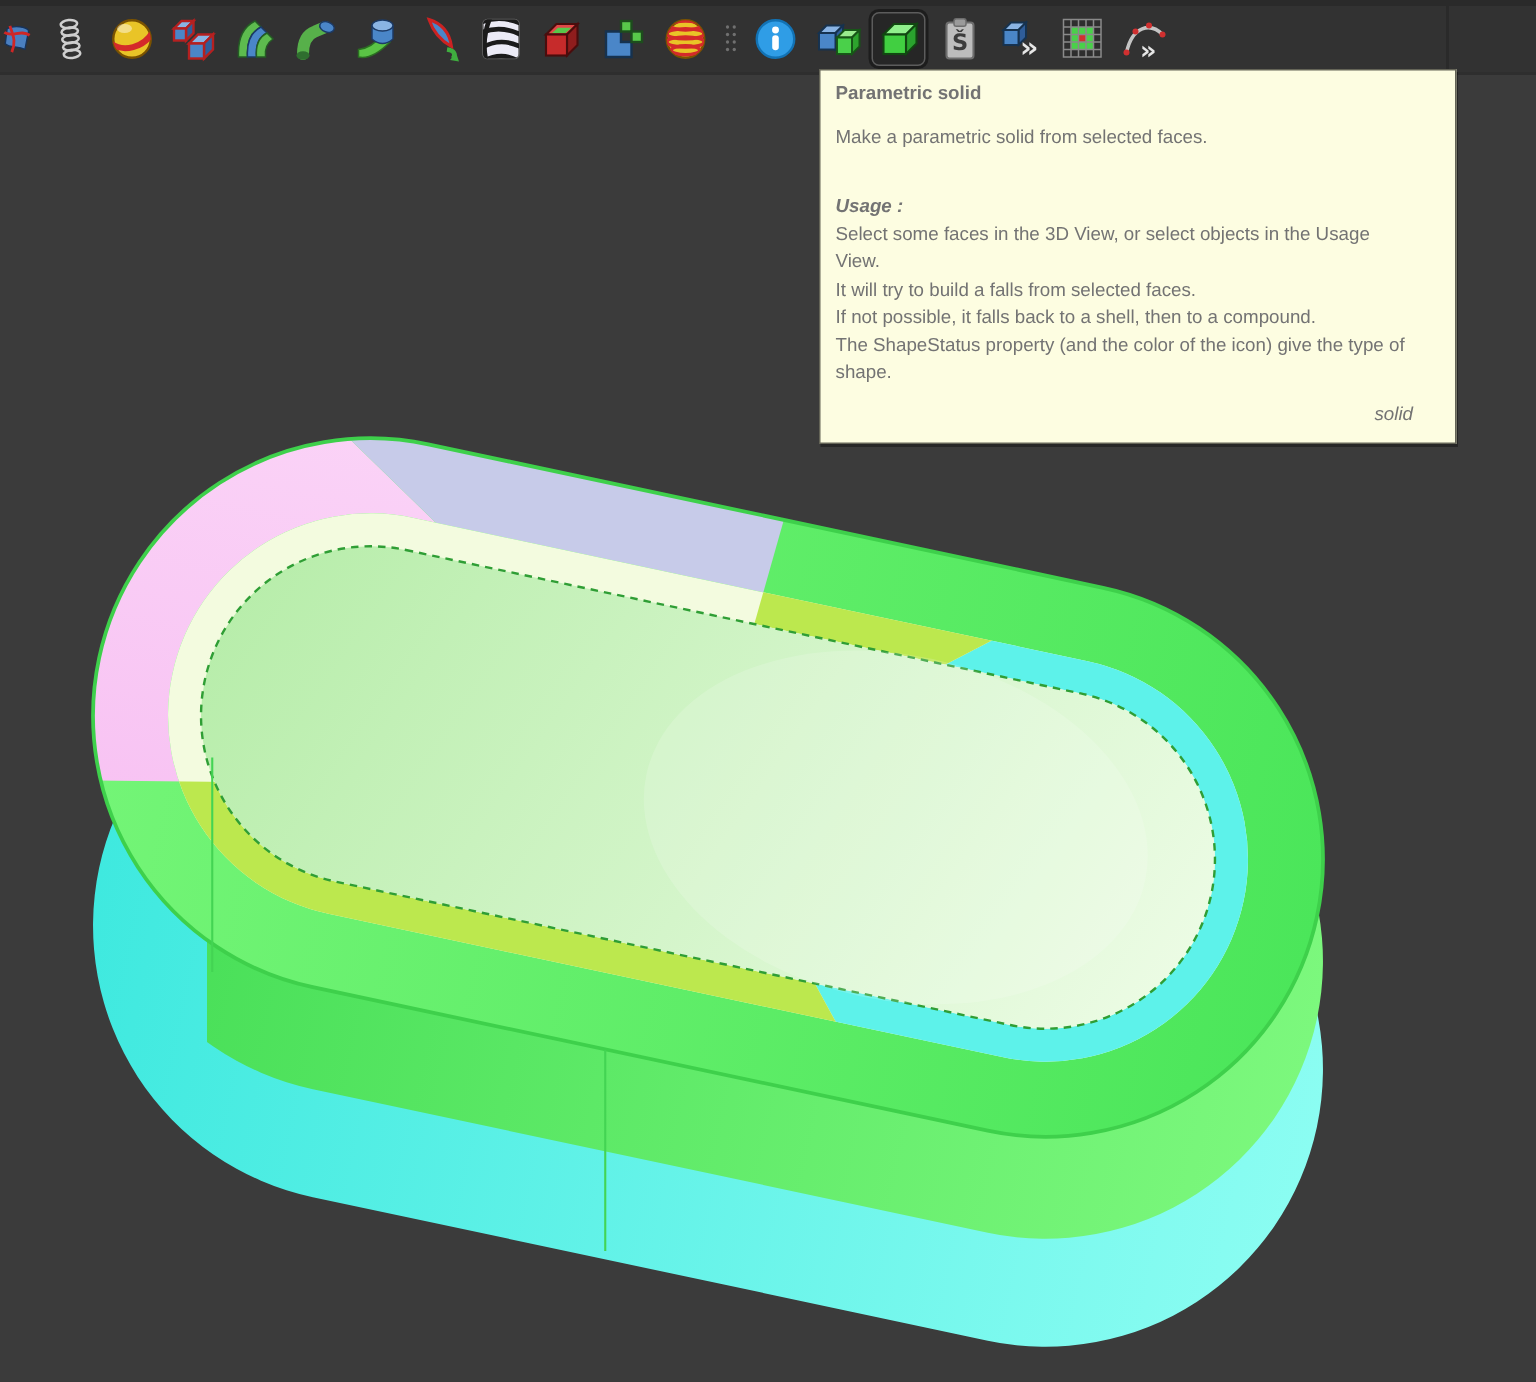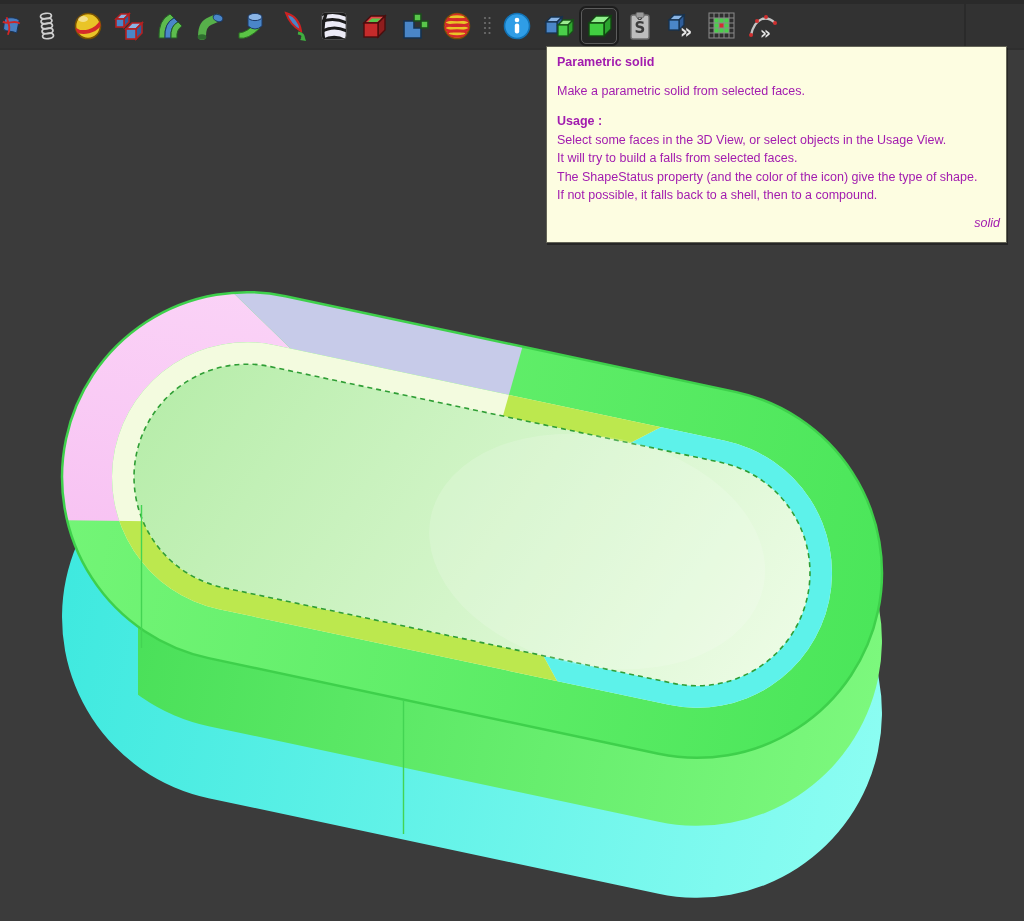--- a/index.html
+++ b/index.html
@@ -32,30 +32,30 @@
     box-shadow:0 0 0 2px #1d1d1d;
   }
   .tool.clipped{width:22px;overflow:hidden;justify-content:flex-end;margin-right:2px;}
   .tb-separator{
     width:14px;height:30px;flex:0 0 auto;
     display:flex;align-items:center;justify-content:center;
   }
   .tb-right-seam{position:absolute;top:0;height:50px;width:2px;left:964px;background:#2a2a2a;}
   
   .tooltip{
-    position:absolute;left:546px;top:46px;width:461px;box-sizing:border-box;
+    position:absolute;left:546px;top:46px;width:425px;box-sizing:border-box;
     background:#fdfde1;border:1px solid #646457;
-    color:#a21caf;font-size:12.5px;line-height:18.5px;
-    padding:6px 6px 10px 10px;
+    color:#737373;font-size:12.5px;line-height:18.5px;
+    padding:6px 28px 10px 10px;
     z-index:10;
     box-shadow:1px 2px 0 rgba(0,0,0,0.35);
   }
   .tt-title{font-weight:700;margin-bottom:10px;}
-  .tt-intro{margin-bottom:12px;}
-  .tt-usage-heading{font-weight:700;}
+  .tt-intro{margin-bottom:28px;}
+  .tt-usage-heading{font-weight:700;font-style:italic;}
   .tt-status{margin-top:9px;font-style:italic;text-align:right;}
 </style>
 </head>
 <body>
 
 <div class="stage">
 
   <svg class="viewport-svg" width="1024" height="921" viewBox="0 0 1024 921">
     <defs>
       <linearGradient id="gFace" gradientUnits="userSpaceOnUse" x1="150" y1="420" x2="830" y2="700">
@@ -347,18 +347,18 @@
 
     <div class="tb-right-seam"></div>
   </div>
 
   <div class="tooltip">
     <div class="tt-title">Parametric solid</div>
     <div class="tt-intro">Make a parametric solid from selected faces.</div>
     <div class="tt-usage-heading">Usage :</div>
     <div class="tt-line">Select some faces in the 3D View, or select objects in the Usage View.</div>
     <div class="tt-line">It will try to build a falls from selected faces.</div>
+    <div class="tt-line">If not possible, it falls back to a shell, then to a compound.</div>
     <div class="tt-line">The ShapeStatus property (and the color of the icon) give the type of shape.</div>
-    <div class="tt-line">If not possible, it falls back to a shell, then to a compound.</div>
     <div class="tt-status">solid</div>
   </div>
 
 </div>
 
 </body></html>

